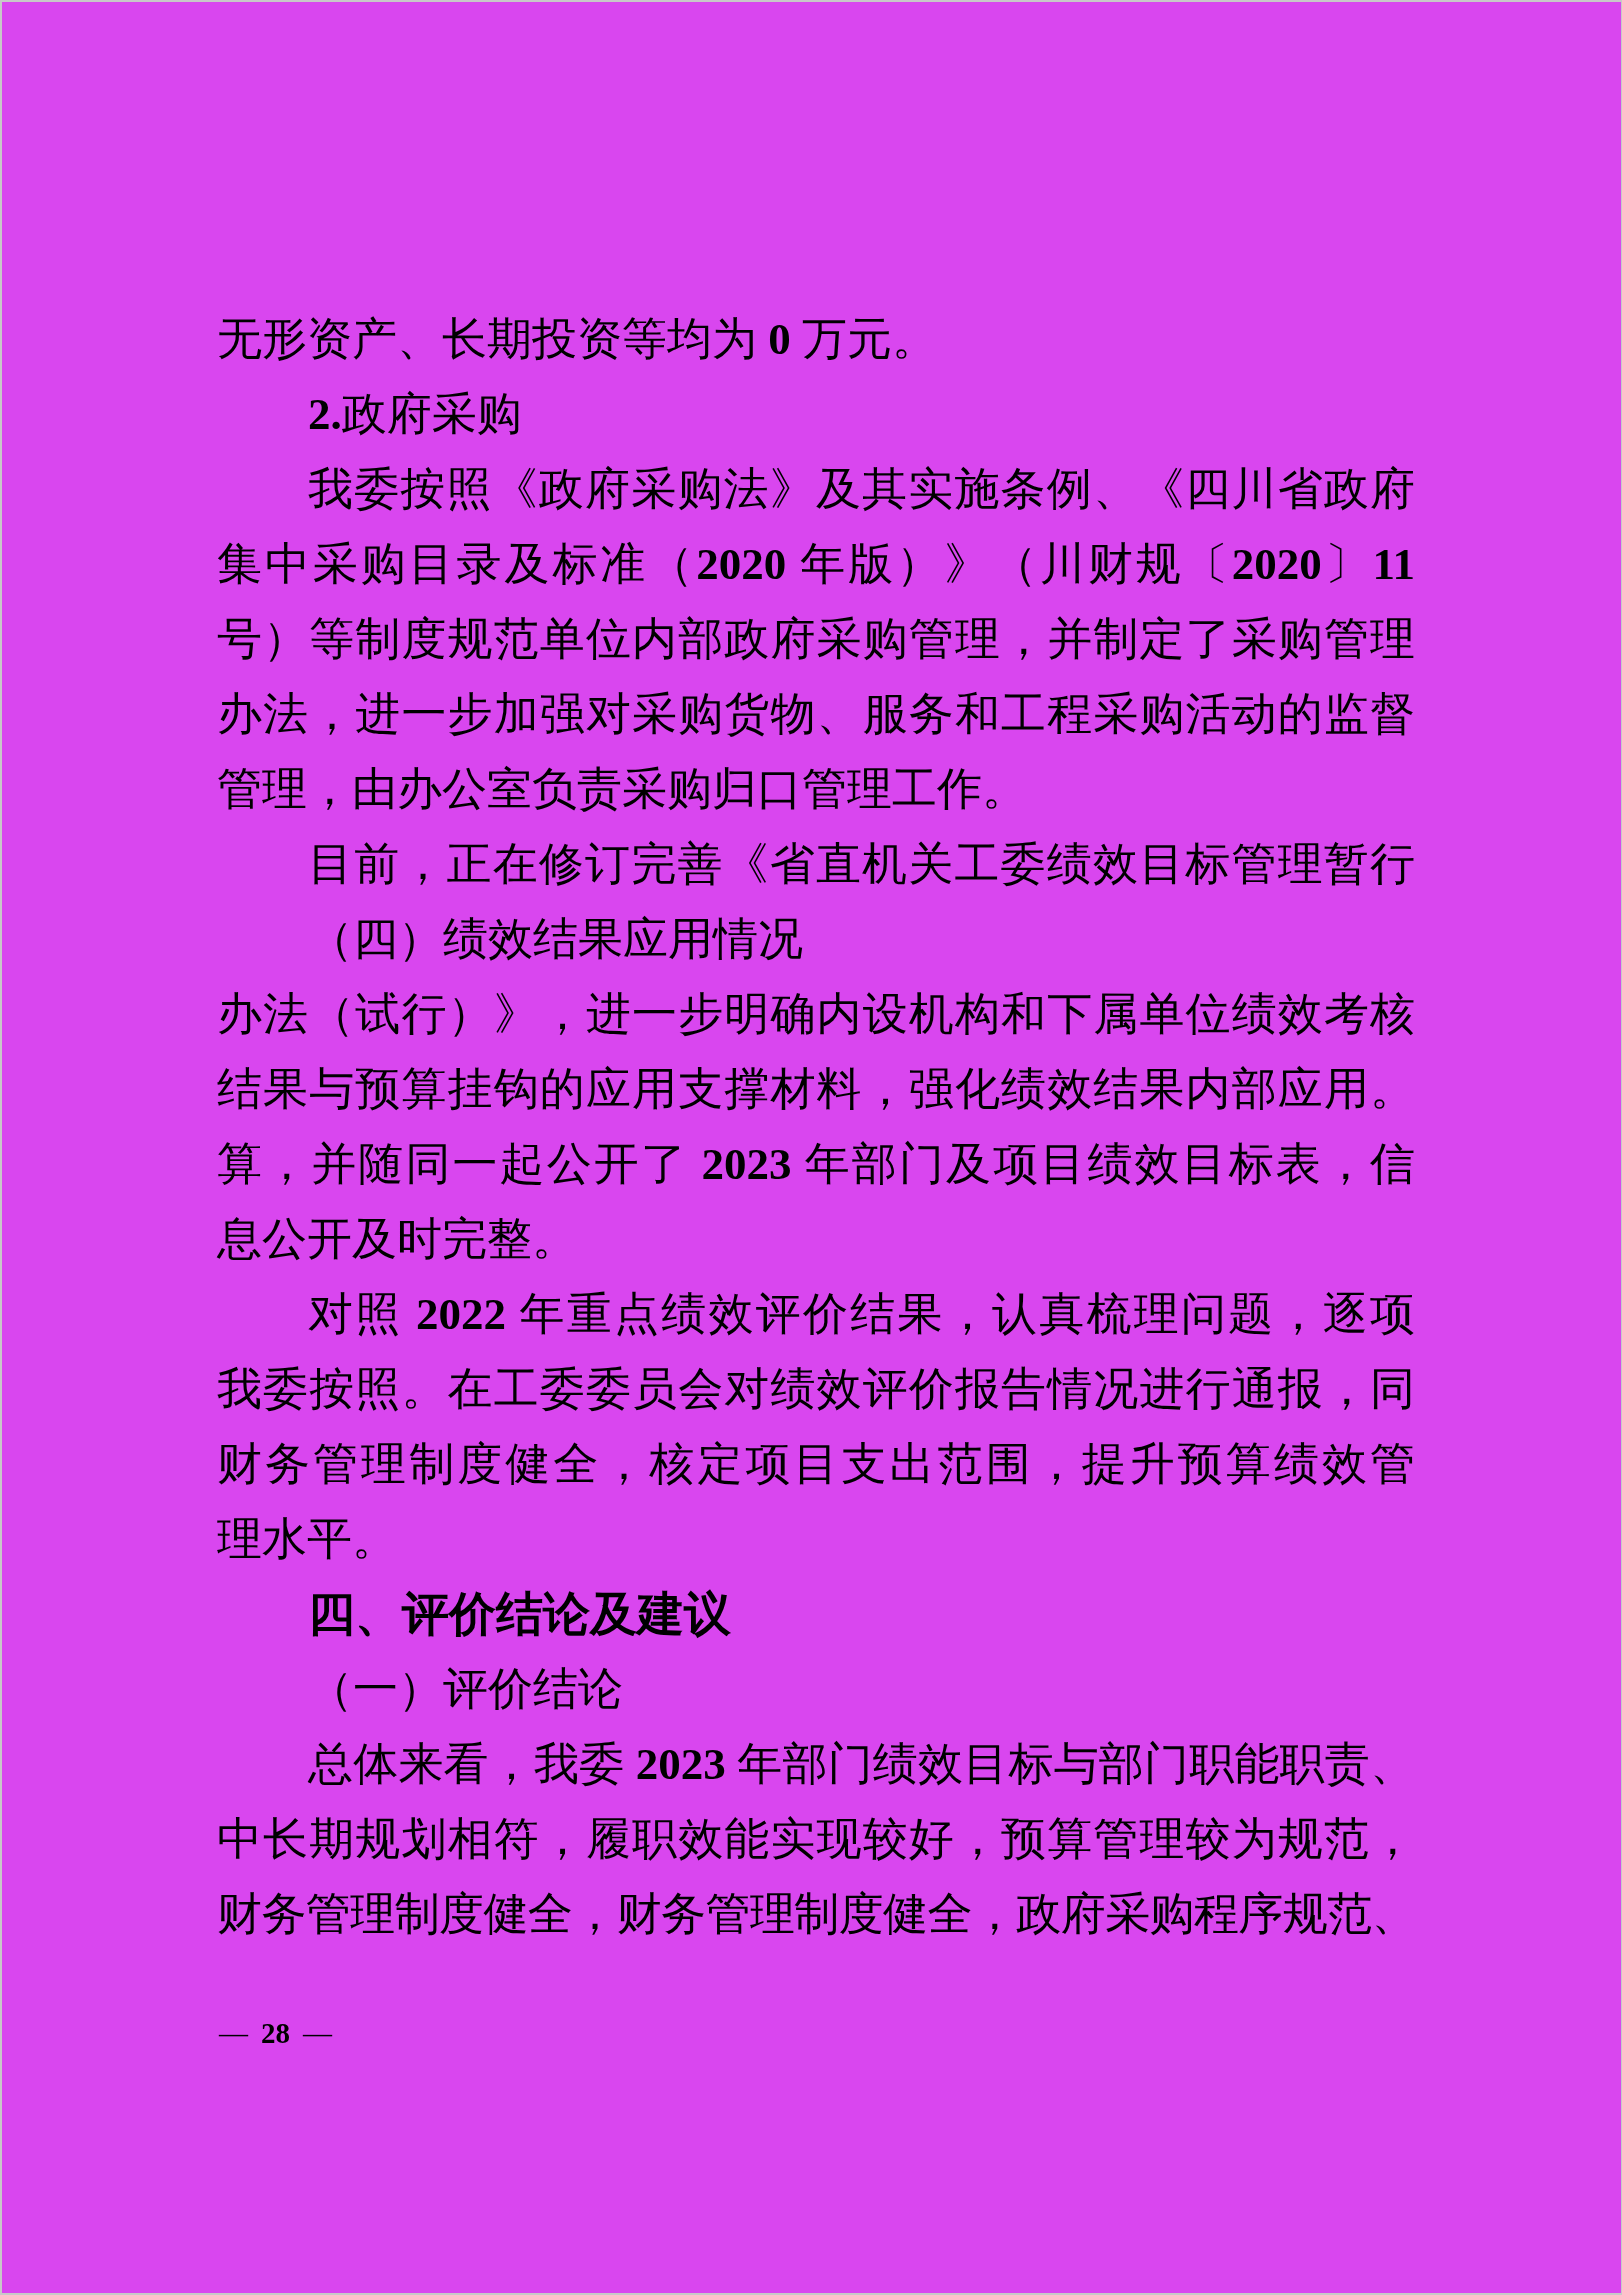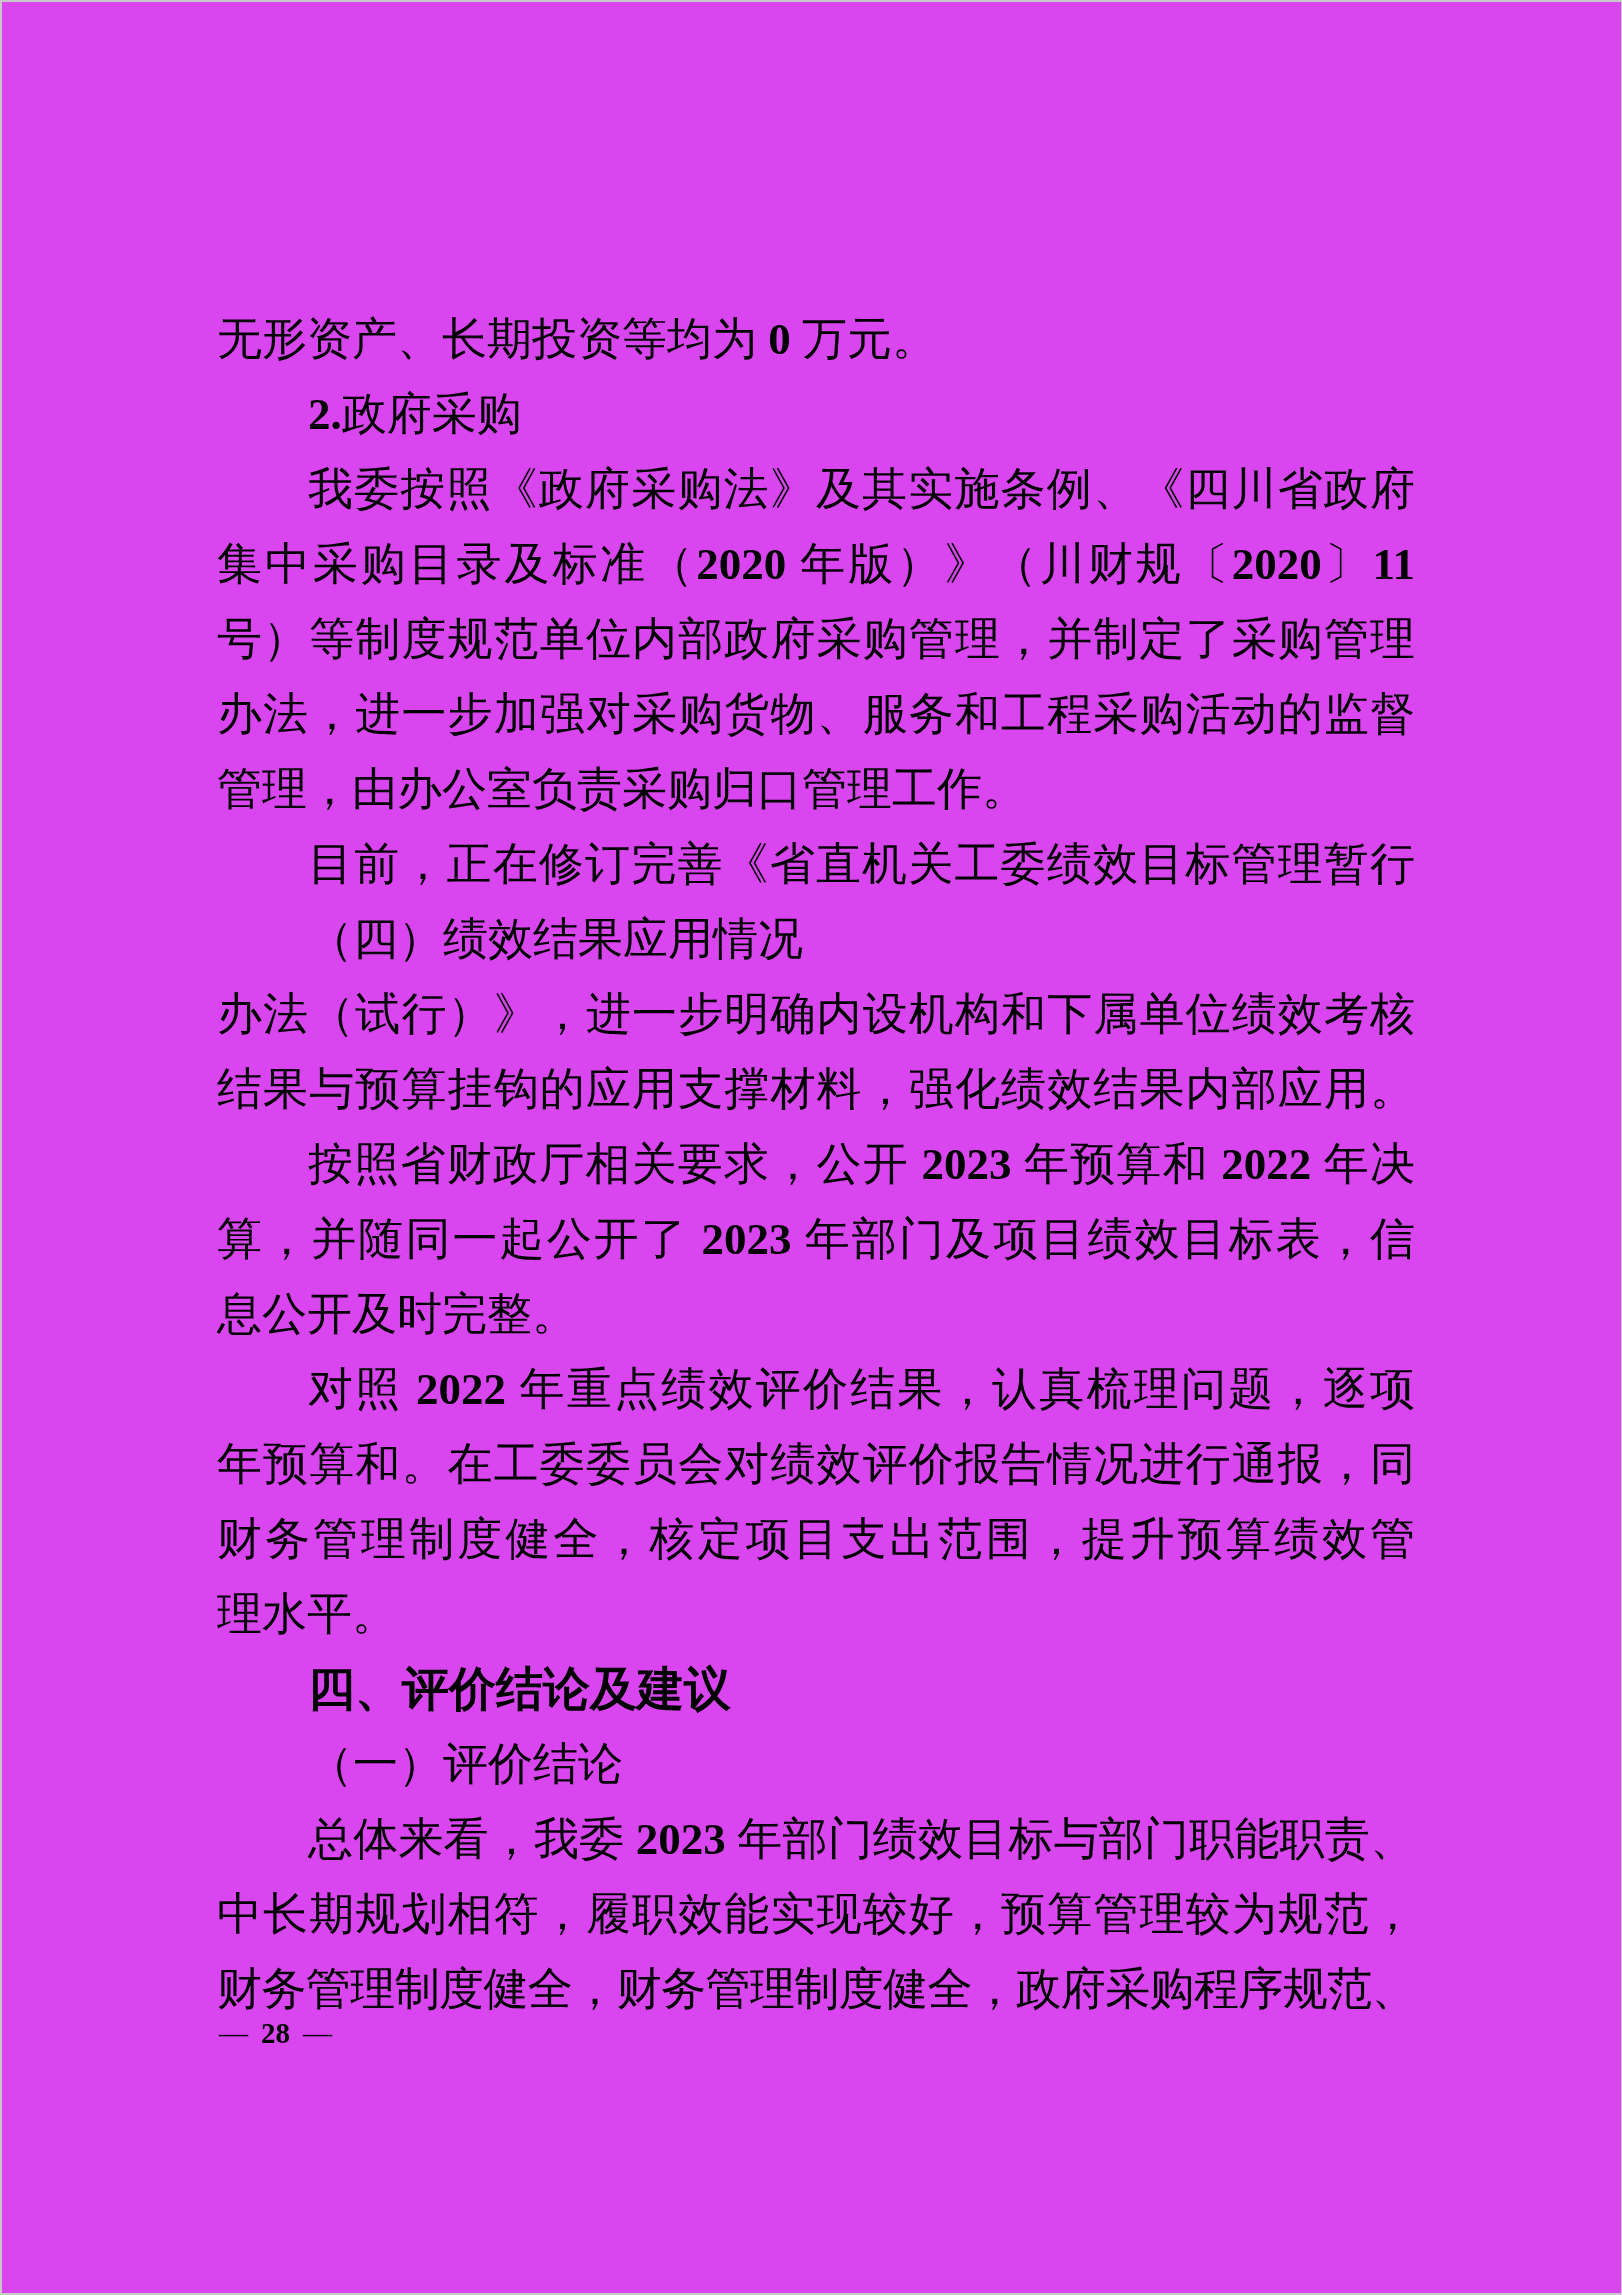--- a/index.html
+++ b/index.html
@@ -66,25 +66,24 @@
       <div class="line indent left"><span class="bold">2.</span><span>政府采购</span></div>
       <div class="line indent full"><span>我委按照《政府采购法》及其实施条例、《四川省政府</span></div>
       <div class="line full"><span>集中采购目录及标准（</span><span class="bold">2020</span><span> 年版）》（川财规〔</span><span class="bold">2020</span><span>〕</span><span class="bold">11</span></div>
       <div class="line full"><span>号）等制度规范单位内部政府采购管理，并制定了采购管理</span></div>
       <div class="line full"><span>办法，进一步加强对采购货物、服务和工程采购活动的监督</span></div>
       <div class="line left"><span>管理，由办公室负责采购归口管理工作。</span></div>
       <div class="line indent full"><span>目前，正在修订完善《省直机关工委绩效目标管理暂行</span></div>
       <div class="line indent left"><span>（四）绩效结果应用情况</span></div>
       <div class="line full"><span>办法（试行）》，进一步明确内设机构和下属单位绩效考核</span></div>
       <div class="line full"><span>结果与预算挂钩的应用支撑材料，强化绩效结果内部应用。</span></div>
-      <div class="line indent full"><span>按照省财政厅相关要求，公开 </span><span class="bold">2023</span><span> 年预算和 </span><span class="bold">2022</span><span> 年决</span></div>
       <div class="line full"><span>算，并随同一起公开了 </span><span class="bold">2023</span><span> 年部门及项目绩效目标表，信</span></div>
       <div class="line left"><span>息公开及时完整。</span></div>
       <div class="line indent full"><span>对照 </span><span class="bold">2022</span><span> 年重点绩效评价结果，认真梳理问题，逐项</span></div>
-      <div class="line full"><span>年预算和。在工委委员会对绩效评价报告情况进行通报，同</span></div>
+      <div class="line full"><span>我委按照。在工委委员会对绩效评价报告情况进行通报，同</span></div>
       <div class="line full"><span>财务管理制度健全，核定项目支出范围，提升预算绩效管</span></div>
       <div class="line left"><span>理水平。</span></div>
       <div class="line heading indent left"><span>四、评价结论及建议</span></div>
       <div class="line indent left"><span>（一）评价结论</span></div>
       <div class="line indent full"><span>总体来看，我委 </span><span class="bold">2023</span><span> 年部门绩效目标与部门职能职责、</span></div>
       <div class="line full"><span>中长期规划相符，履职效能实现较好，预算管理较为规范，</span></div>
       <div class="line full tight"><span>财务管理制度健全，财务管理制度健全，政府采购程序规范、</span></div>
     </main>
   <footer class="footer">
     <span>—</span><span class="pagenum">28</span><span>—</span>

